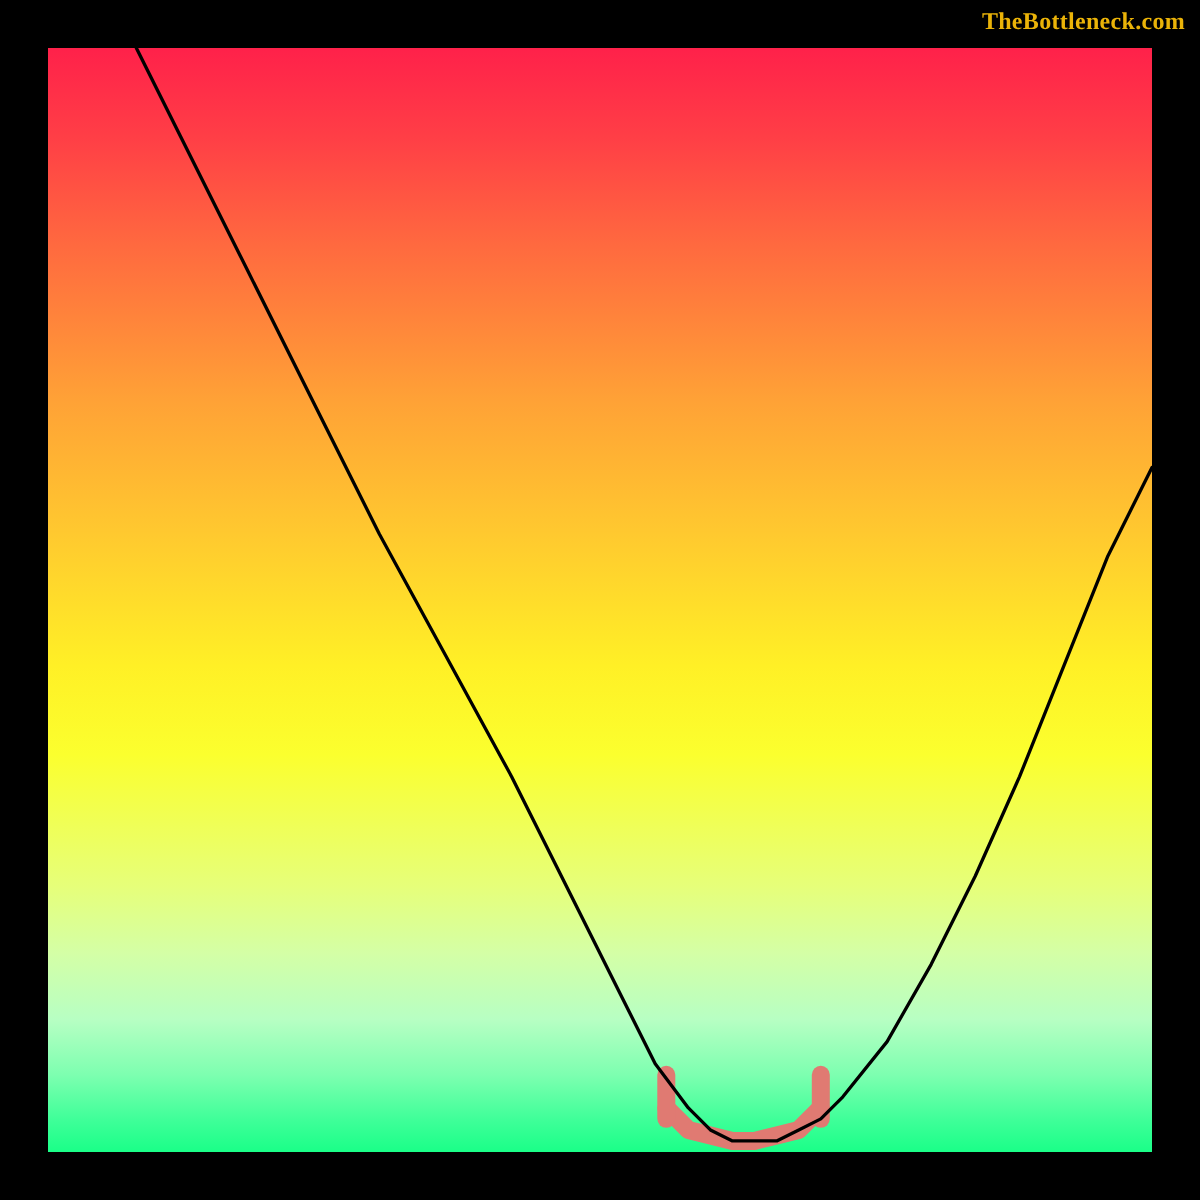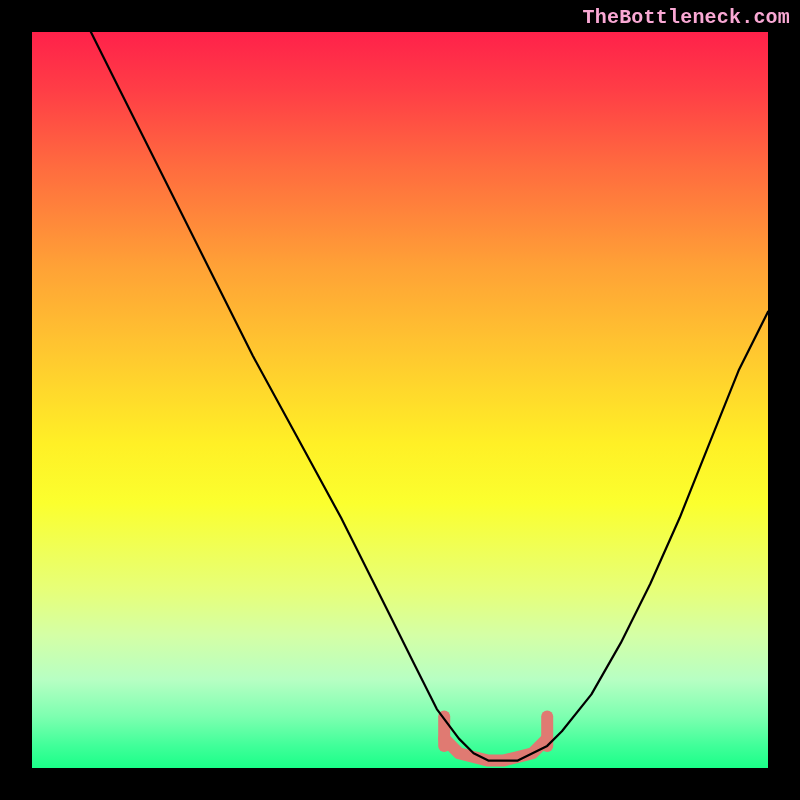--- a/index.html
+++ b/index.html
@@ -30,24 +30,24 @@
       #b7ffc3 88%,
       #7dffb0 93%,
       #40ff99 97%,
       #1aff88 100%
     );
   }
   .watermark {
     position: absolute;
     top: 6px;
     right: 10px;
-    font-family: Liberation Mono, monospace;
-    font-size: 20px;
+    font-family: Liberation Serif, serif;
+    font-size: 16px;
     font-weight: bold;
-    color: #f9a8d4;
+    color: #eab308;
     letter-spacing: 0.2px;
   }
   svg.curve {
     position: absolute;
     left: 0; top: 0;
     width: 736px;
     height: 736px;
     overflow: visible;
   }
 </style>

